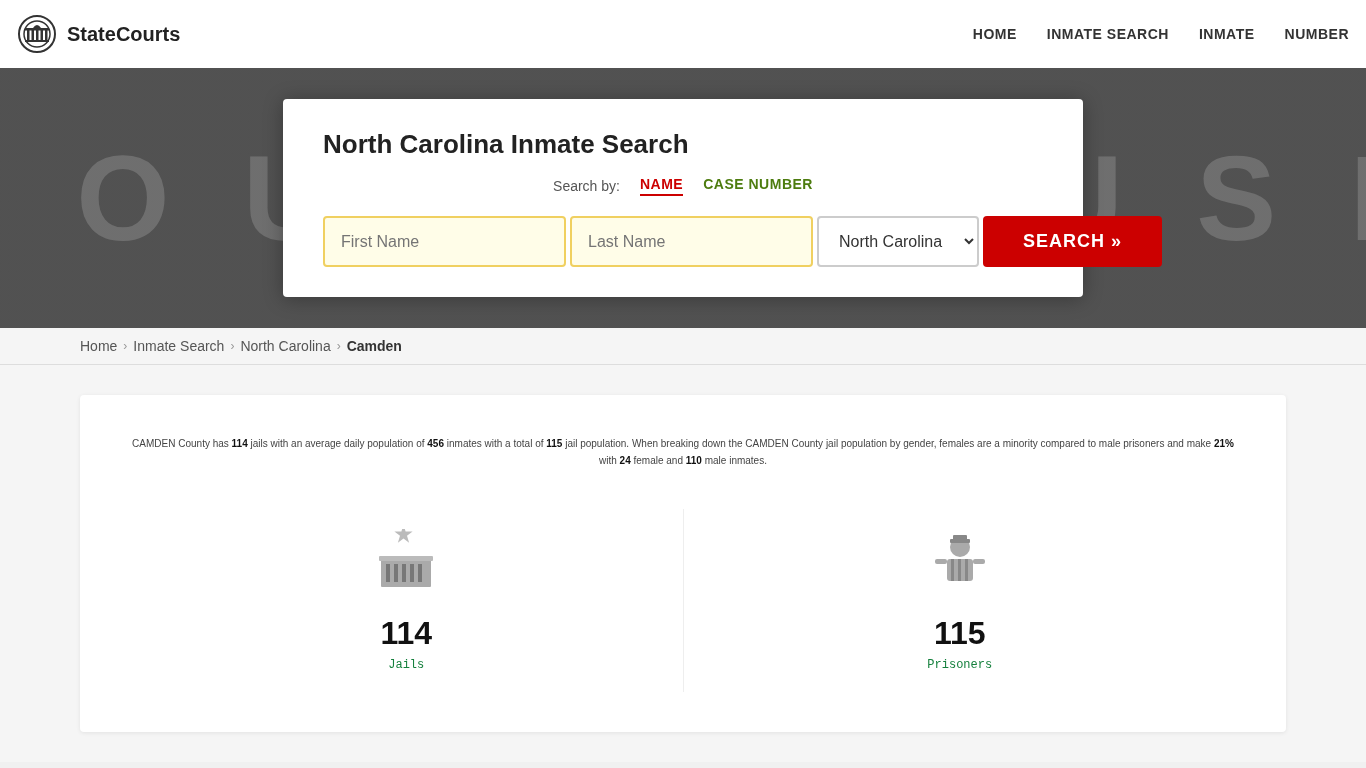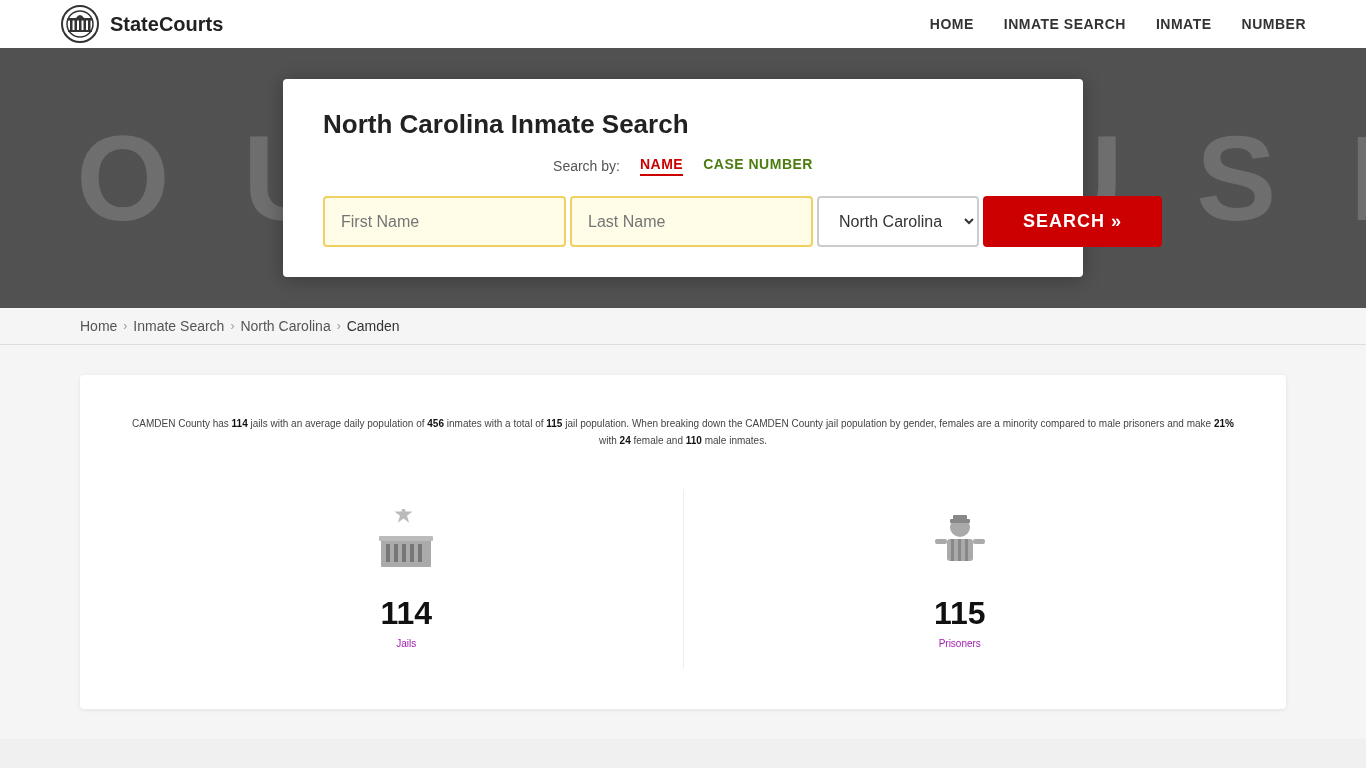--- a/index.html
+++ b/index.html
@@ -3,22 +3,22 @@
   <meta charset="utf-8">
   <style>
     * { box-sizing: border-box; margin: 0; padding: 0; }
     body { font-family: Arial, sans-serif; background: #f0f0f0; min-height: 768px; width: 1366px; overflow-x: hidden; }
 
     
     .header {
       background: rgba(255,255,255,0.95);
       display: flex;
       justify-content: space-between;
-      padding: 0 60px;
-      height: 48px;
+      padding: 0 17px;
+      height: 68px;
       position: relative;
       z-index: 10;
     }
     .logo-area {
       display: flex;
       align-items: center;
       gap: 10px;
     }
     .logo-icon {
       width: 40px;
@@ -169,21 +169,21 @@
     .breadcrumb-link {
       color: #555;
       cursor: pointer;
       text-decoration: none;
     }
     .breadcrumb-separator {
       color: #999;
       font-size: 12px;
     }
     .breadcrumb-current {
-      font-weight: normal;
+      font-weight: bold;
       color: #333;
     }
 
     
     .main-content {
       background: #f5f5f5;
       padding: 30px 80px;
     }
     .content-card {
       background: white;
@@ -228,22 +228,23 @@
       height: 70px;
       margin-bottom: 16px;
     }
     .stat-number {
       font-size: 32px;
       font-weight: bold;
       color: #111;
       margin-bottom: 6px;
     }
     .stat-label {
-      font-size: 10px;
-      color: #a21caf;
+      font-size: 12px;
+      color: #15803d;
+      font-family: Liberation Mono, monospace;
     }
   </style>
 </head>
 <body>
 
 <header class="header">
   <div class="logo-area">
     <svg class="logo-icon" viewBox="0 0 40 40">
       <circle cx="20" cy="20" r="18" fill="none" stroke="#333" stroke-width="2"></circle>
       <circle cx="20" cy="20" r="13" fill="none" stroke="#333" stroke-width="1.5"></circle>

